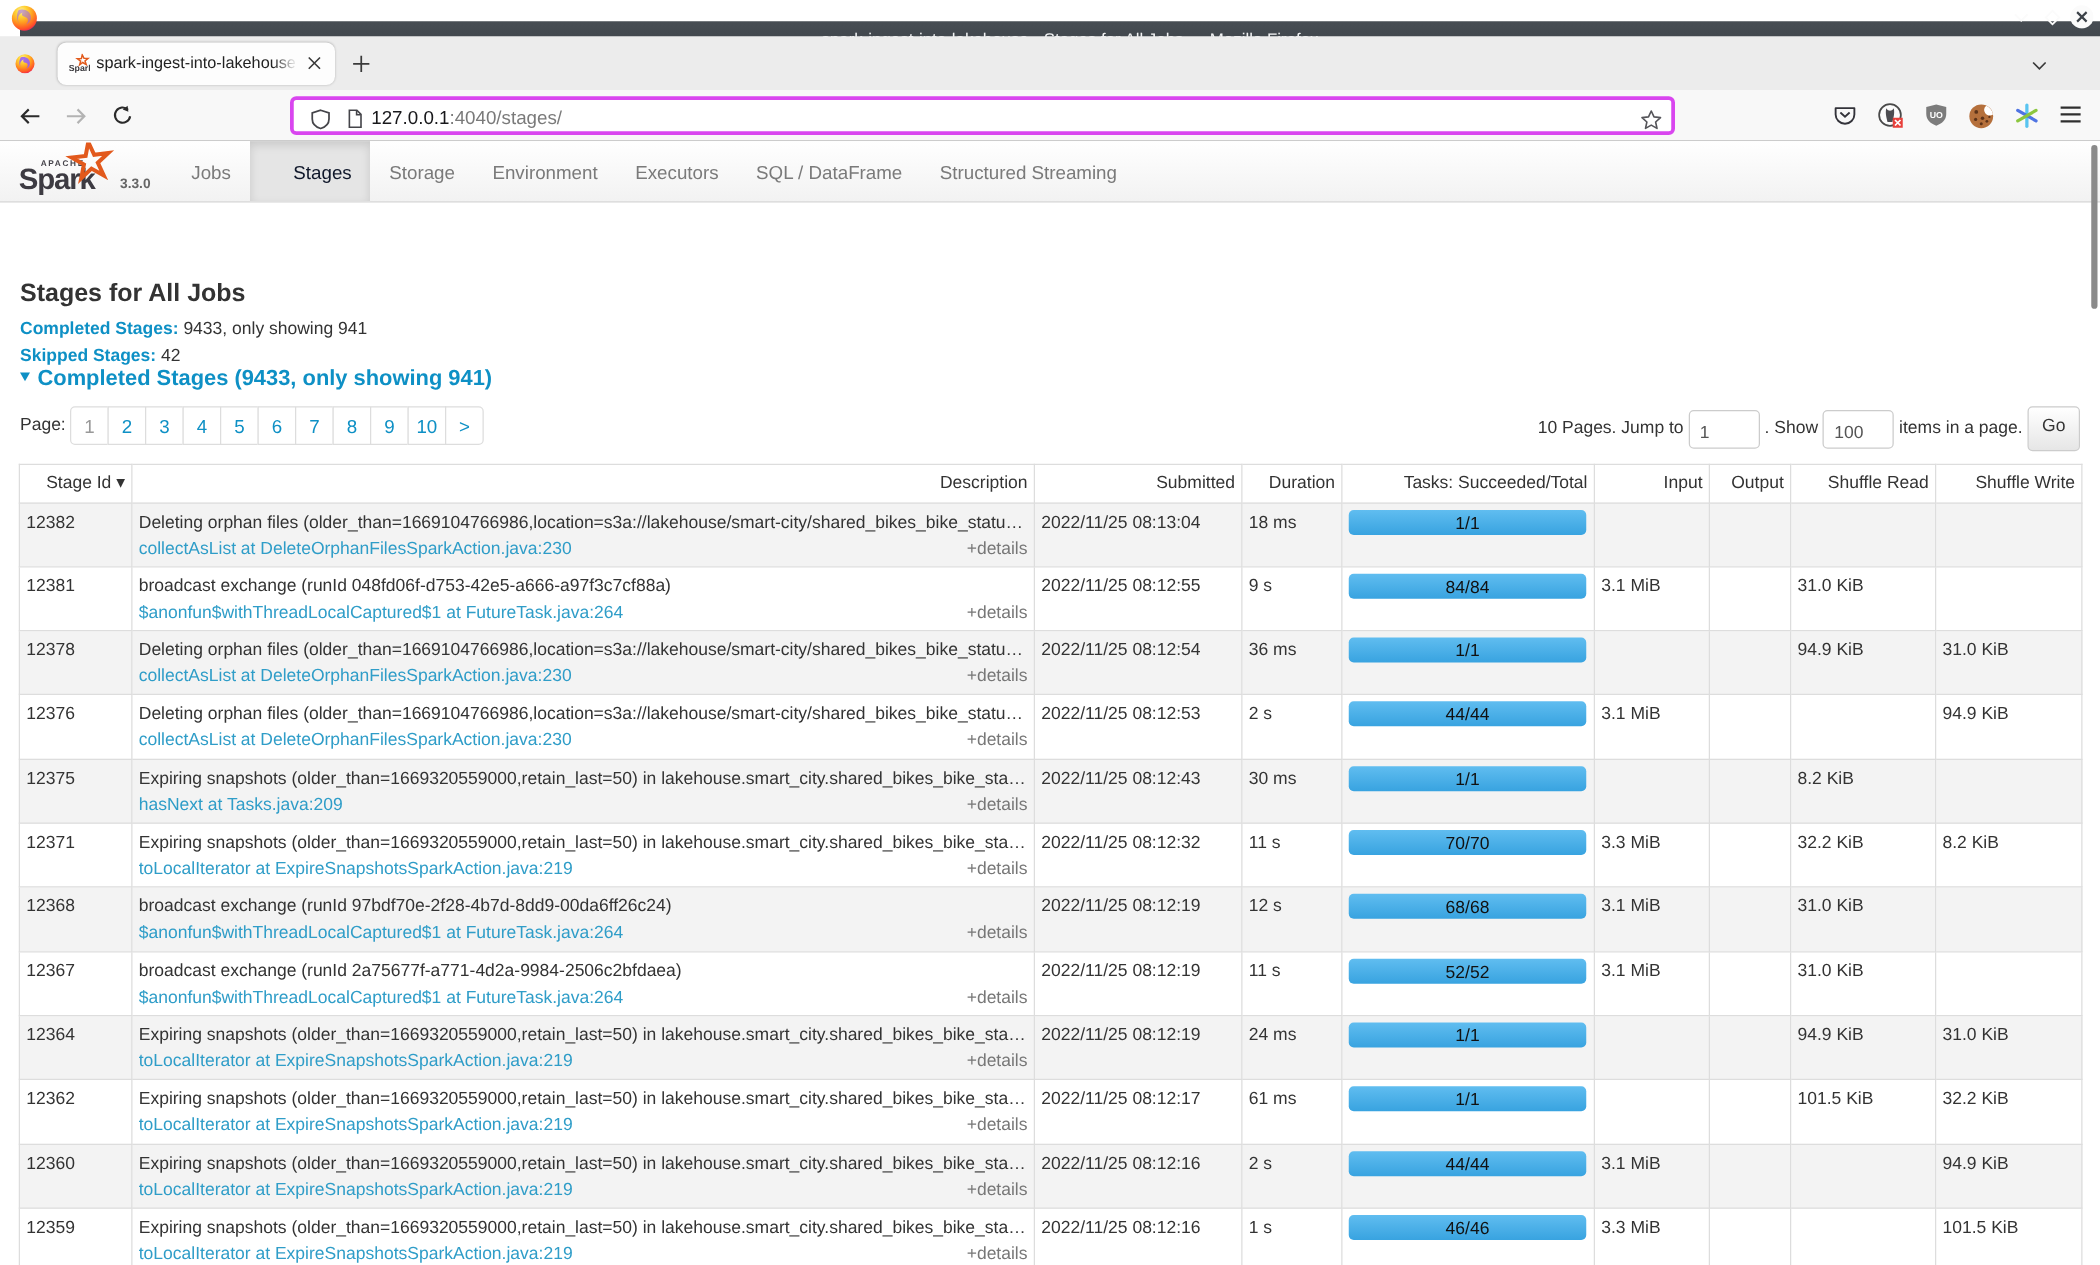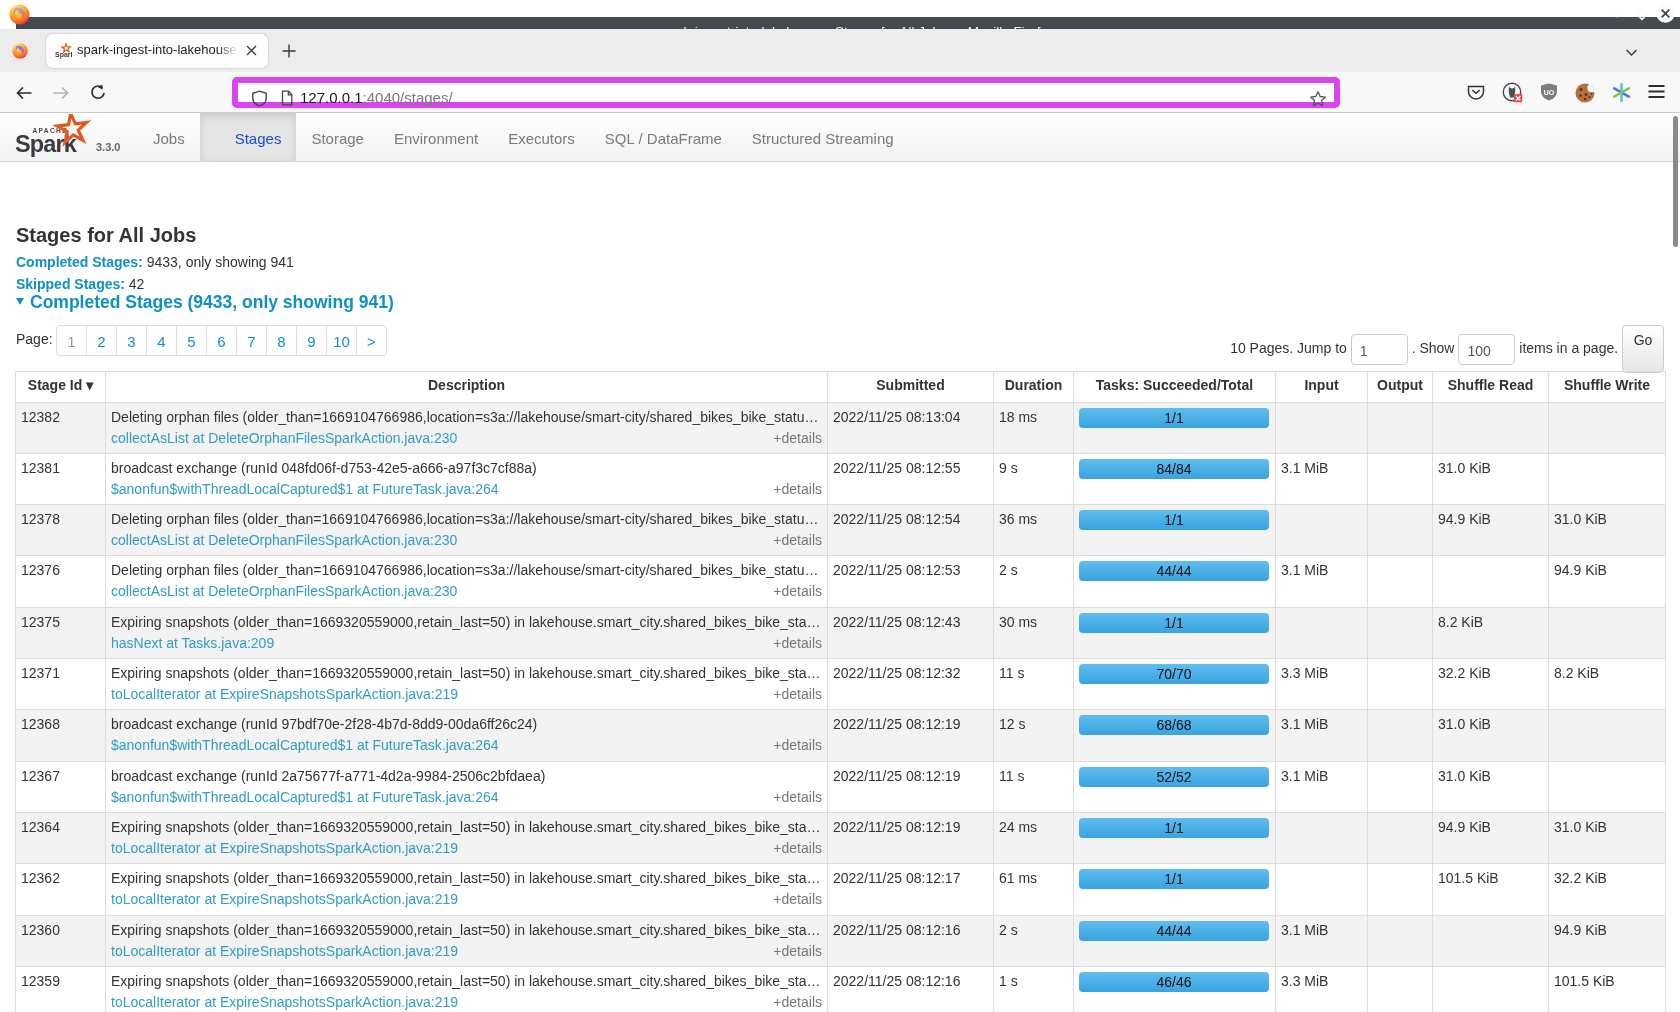--- a/index.html
+++ b/index.html
@@ -21,32 +21,32 @@
   background:#fdfdfd; border-radius:7px; box-shadow:0 0 2px rgba(0,0,0,.25); }
 .tab .ttext { position:absolute; left:31px; top:8px; width:164px; height:18px;
   font-size:13px; color:#222; white-space:nowrap; overflow:hidden;
   -webkit-mask-image:linear-gradient(90deg,#000 86%,transparent 98%);
   mask-image:linear-gradient(90deg,#000 86%,transparent 98%); }
 .wctl { position:absolute; top:7px; }
 .tbicon { position:absolute; top:82px; }
 
 .navbtn { position:absolute; top:84px; }
 #urlbar { position:absolute; left:232px; top:77px; width:1108px; height:31px;
-  background:#fff; border:6px solid #d946ef; border-radius:5px; }
+  background:#fff; border:3px solid #d946ef; border-radius:5px; }
 #urlbar .urltext { position:absolute; left:62px; top:5.5px; font-size:15px; color:#18181b; }
 #urlbar .urltext .dim { color:#7a7a7a; }
 
 
 #page { position:absolute; left:0; top:113px; width:1680px; height:899px; background:#fff; }
 #navbar { position:absolute; left:0; top:0; width:1680px; height:49px;
   background:linear-gradient(#ffffff,#f2f2f2); border-bottom:1px solid #d4d4d4; }
 #navbar ul { position:absolute; left:138px; top:0; height:48px; list-style:none; }
 #navbar li { float:left; height:48px; line-height:51px; padding:0 15px;
   font-size:15px; color:#7a7a7a; }
-#navbar li.active { background:#e5e5e5; color:#1d4ed8;
+#navbar li.active { background:#e5e5e5; color:#0f172a;
   box-shadow:inset 0 3px 8px rgba(0,0,0,.125);padding-left:35px; }
 #appname { position:absolute; right:14px; top:0; height:48px; line-height:51px;
   font-size:15px; color:#7d8a96; }
 #appname b { color:#6f7d8a; }
 .version { position:absolute; left:96px; top:28px; font-size:11px; font-weight:bold; color:#666; }
 
 h1 { position:absolute; left:16px; top:83px; font-size:20px; font-weight:bold; color:#333;margin-top:28px; }
 .sline { position:absolute; left:16px; font-size:14px; color:#333;margin-top:16px; }
 .sline b { color:#0e90c5; }
 .collhead { position:absolute; left:16px; top:178.6px; font-size:17.5px; font-weight:bold; color:#0e90c5; }
@@ -59,29 +59,29 @@
 .pager { position:absolute; left:56px; top:212px; }
 .pager a { float:left; width:31px; height:31px; margin-left:-1px; line-height:31px;
   text-align:center; border:1px solid #ddd; background:#fff; color:#0e90c5; font-size:15px;
   text-decoration:none; }
 .pager a.first { border-radius:4px 0 0 4px; margin-left:0; }
 .pager a.last { border-radius:0 4px 4px 0; }
 .pager a.cur { color:#999; }
 .jumpline { position:absolute; top:212px; line-height:31px; right:16px; font-size:14px; color:#333; }
 .jumpbox { display:inline-block; width:57px; height:31px; border:1px solid #ccc;
   border-radius:4px; vertical-align:middle; font-size:14px; color:#555; padding:1px 8px 0; }
-.gobtn { display:inline-block; width:42px; height:48px; border:1px solid #ccc;
+.gobtn { display:inline-block; width:42px; height:36px; border:1px solid #ccc;
   border-radius:4px; background:linear-gradient(#fff,#e6e6e6); text-align:center;
   line-height:29px; color:#333; font-size:14px; vertical-align:middle; }
 
 
 table { position:absolute; left:15px; top:258px; width:1650px;
   border-collapse:collapse; font-size:14px; color:#333; table-layout:fixed; }
 th, td { border:1px solid #ddd; vertical-align:top; padding:4px 5px; line-height:21px; }
-th { font-weight:bold; text-align:center; height:30.5px; padding:3px 5px; }
+th { font-weight:normal; text-align:right; height:30.5px; padding:3px 5px; }
 tr.odd td { background:#f3f3f3; }
 td { height:51.34px; }
 .desc1 { white-space:nowrap; overflow:hidden; text-overflow:ellipsis; }
 .desc2 { position:relative; }
 .desc2 a { color:#2f9dc8; text-decoration:none; }
 .details { position:absolute; right:0; top:0; color:#777; }
 .bar { width:190px; height:20px; margin-top:1px; border-radius:4px;
   background:linear-gradient(#60bdf0,#38a3e0); text-align:center;
   line-height:20px; color:#111; }
 a.plain { color:#2f9dc8; text-decoration:none;margin-top:26px; }

